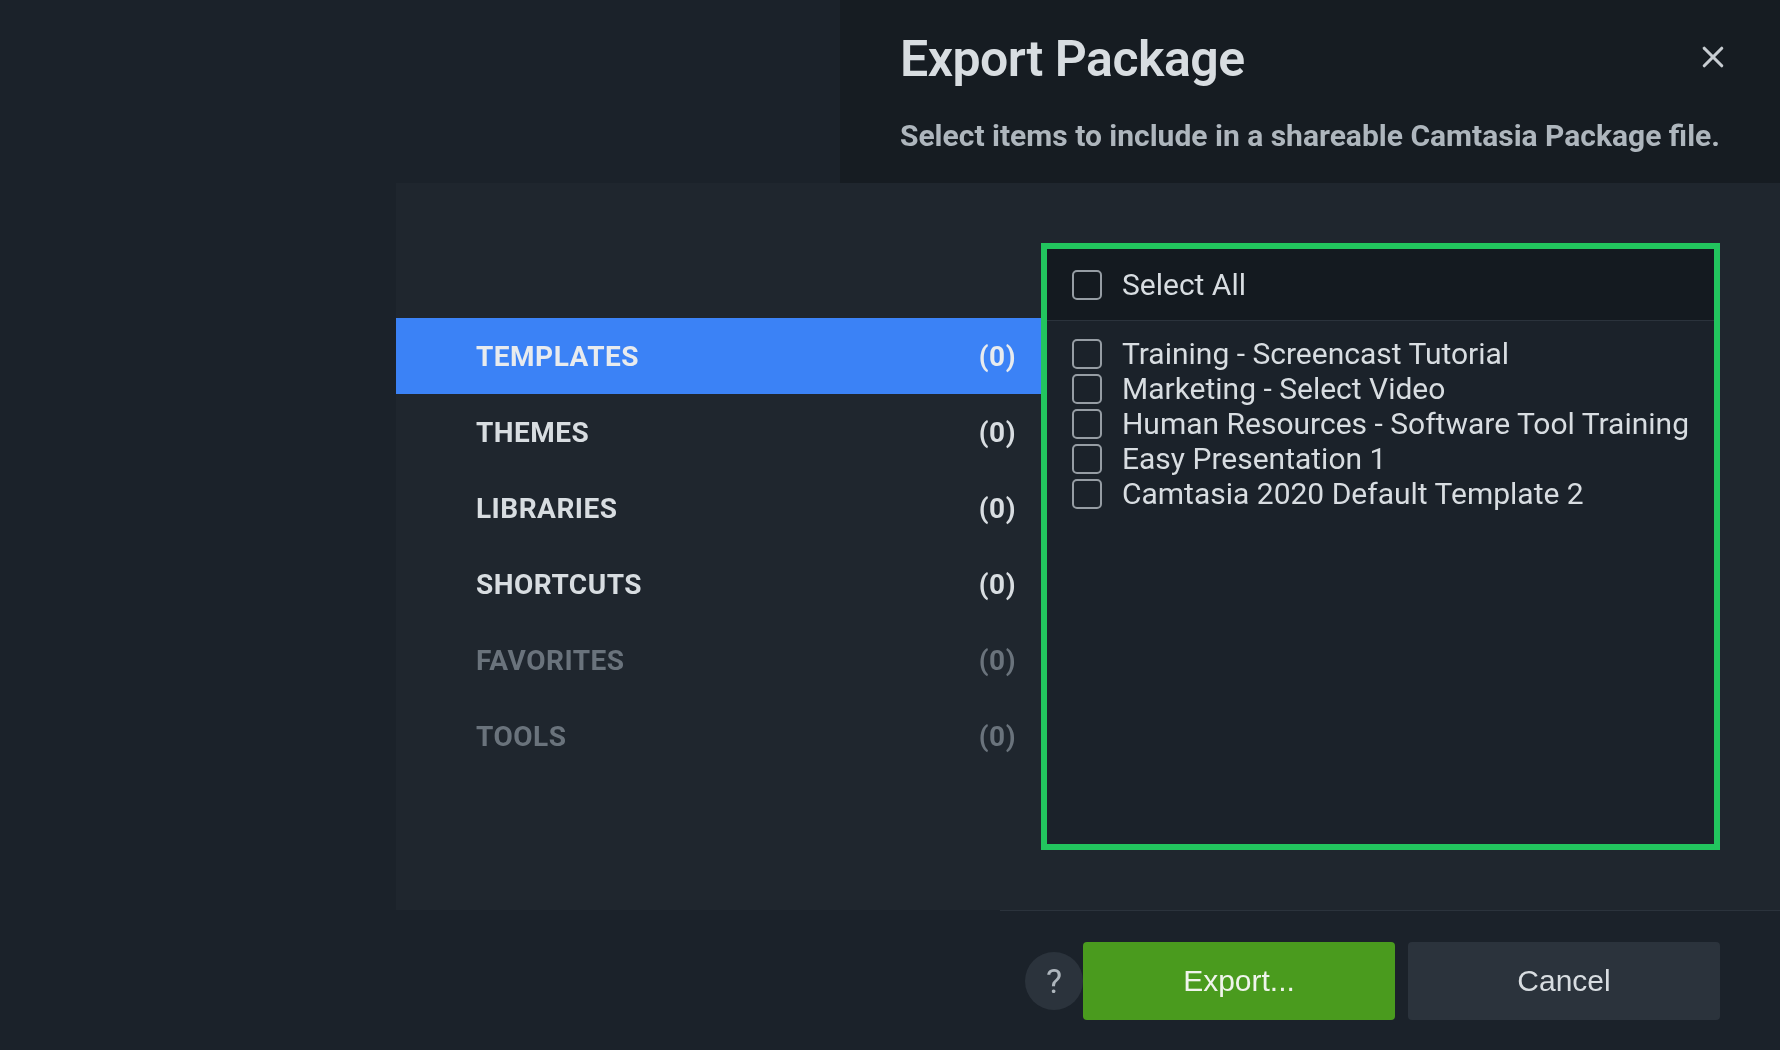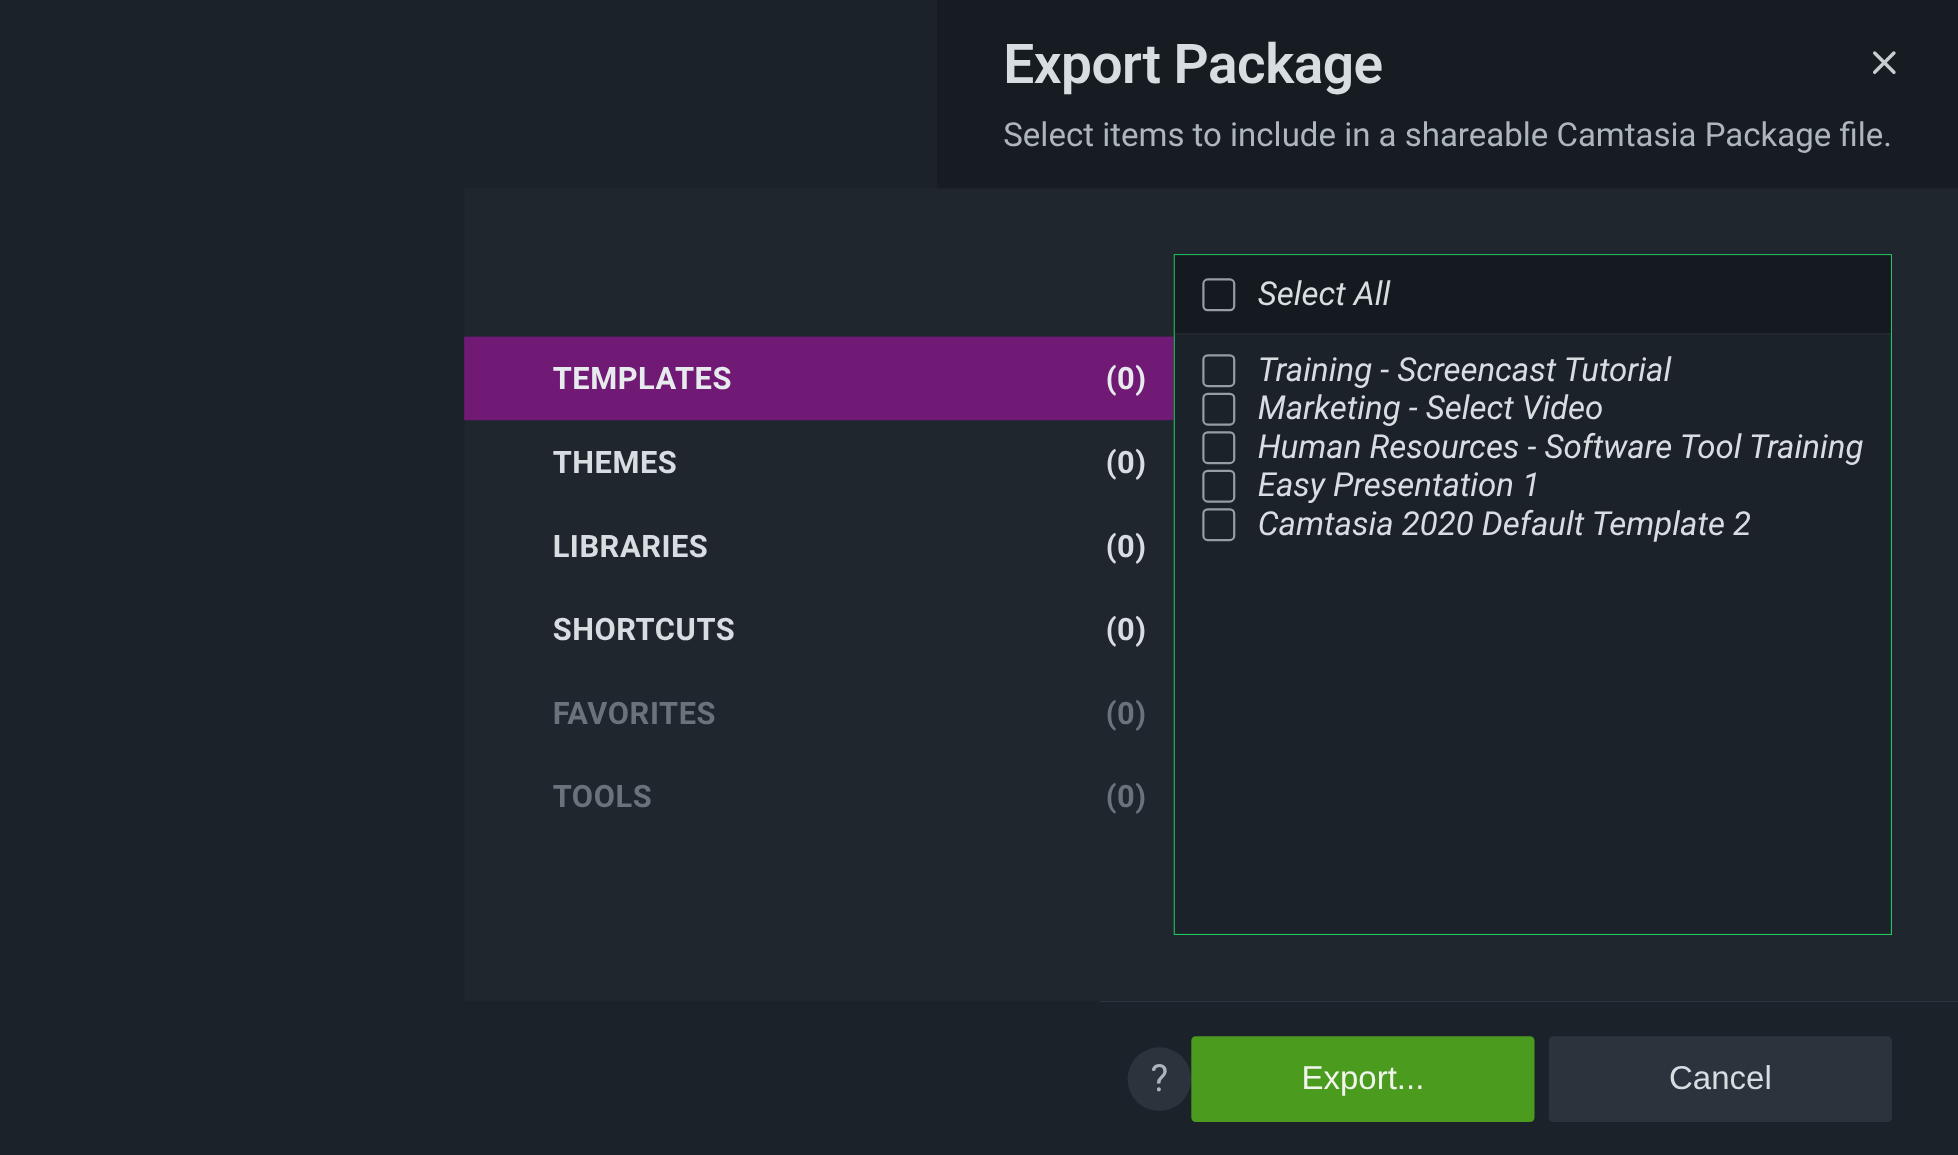--- a/index.html
+++ b/index.html
@@ -30,24 +30,24 @@
       background: #161c22;
       position: relative;
     }
     .dialog-title {
       font-size: 50px;
       font-weight: 600;
       color: #d8dde1;
       letter-spacing: -0.5px;
     }
     .dialog-subtitle {
-      margin-top: 18px;
+      margin-top: 30px;
       font-size: 30px;
       color: #aeb6bd;
-      font-weight: 400;
+      font-weight: 700;
     }
     .close-btn {
       position: absolute;
       top: 35px;
       right: 45px;
       width: 44px;
       height: 44px;
       display: flex;
       align-items: center;
       justify-content: center;
@@ -76,40 +76,39 @@
       align-items: center;
       padding: 0 25px 0 80px;
       height: 76px;
       font-size: 28px;
       font-weight: 700;
       letter-spacing: 0.5px;
       color: #d8dde1;
       cursor: pointer;
     }
     .sidebar-item.selected {
-      background: #701a75;
+      background: #3b82f6;
       color: #e8ebee;
     }
     .sidebar-item.disabled {
       color: #6a737c;
       cursor: default;
     }
     .sidebar-count {
       font-weight: 700;
     }
     .content-panel {
       flex: 1;
       margin-right: 60px;
       margin-bottom: 60px;
       background: #1b222a;
-      border: 1px solid #22c55e;
+      border: 6px solid #22c55e;
       display: flex;
       flex-direction: column;
       overflow: hidden;
-      font-style: italic;
     }
     .select-all-row {
       padding: 18px 25px;
       background: #141a20;
       border-bottom: 1px solid #2b333c;
       display: flex;
       align-items: center;
     }
     .item-list {
       padding: 15px 25px;

